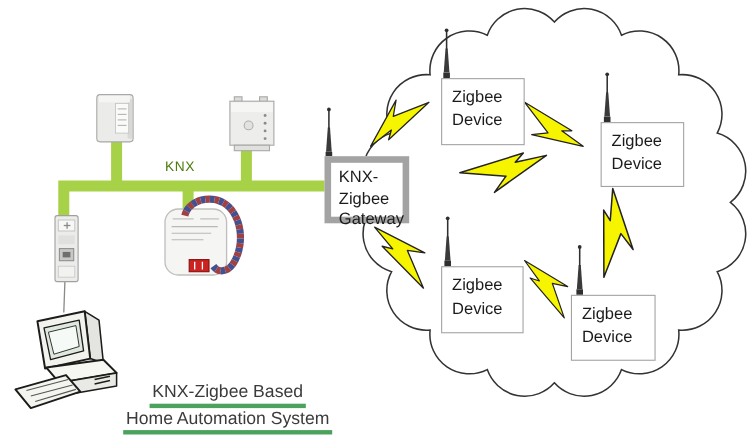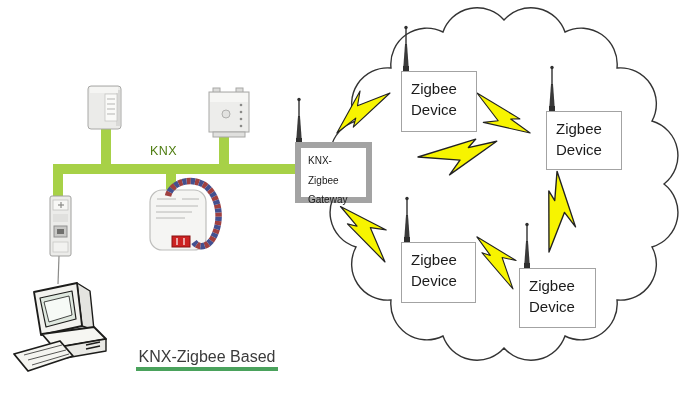--- a/index.html
+++ b/index.html
@@ -6,21 +6,21 @@
   .canvas{
     position:relative;width:681px;height:402px;background:#ffffff;overflow:hidden;
     font-family:"Liberation Sans", sans-serif;
   }
   .layer{position:absolute;left:0;top:0;}
   .node{
     position:absolute;background:#ffffff;border:6px solid #a3a3a3;
     white-space:pre-line;color:#1b1b1b;box-sizing:border-box;
   }
   .zb{font-size:15px;line-height:21px;padding:6px 0 0 9px;}
-  .gw{font-size:10px;line-height:19.5px;padding:3px 0 0 7px;}
+  .gw{font-size:15px;line-height:19.5px;padding:3px 0 0 7px;}
   .knx-label{
     position:absolute;left:150px;top:144px;font-size:12.5px;color:#4d7c0f;
     letter-spacing:0.5px;
   }
   .caption{
     position:absolute;left:92px;top:348px;width:230px;text-align:center;
     font-size:16px;color:#3b3b3b;
   }
   .caption .line{margin:0 0 1px 0;}
   .caption .u{
@@ -158,15 +158,16 @@
 Device</div>
   <div class="node zb" style="left:546px;top:111px;width:76px;height:59px;border-width:1.7px;">Zigbee
 Device</div>
   <div class="node zb" style="left:401px;top:242px;width:75px;height:61px;border-width:1.7px;">Zigbee
 Device</div>
   <div class="node zb" style="left:519px;top:268px;width:77px;height:60px;border-width:1.7px;">Zigbee
 Device</div>
 
   <div class="caption">
     <div class="line"><span class="u">KNX-Zigbee Based</span></div>
+    <div class="line"><span class="u">Home Automation System</span></div>
   </div>
 
 </div>
 
 </body></html>

